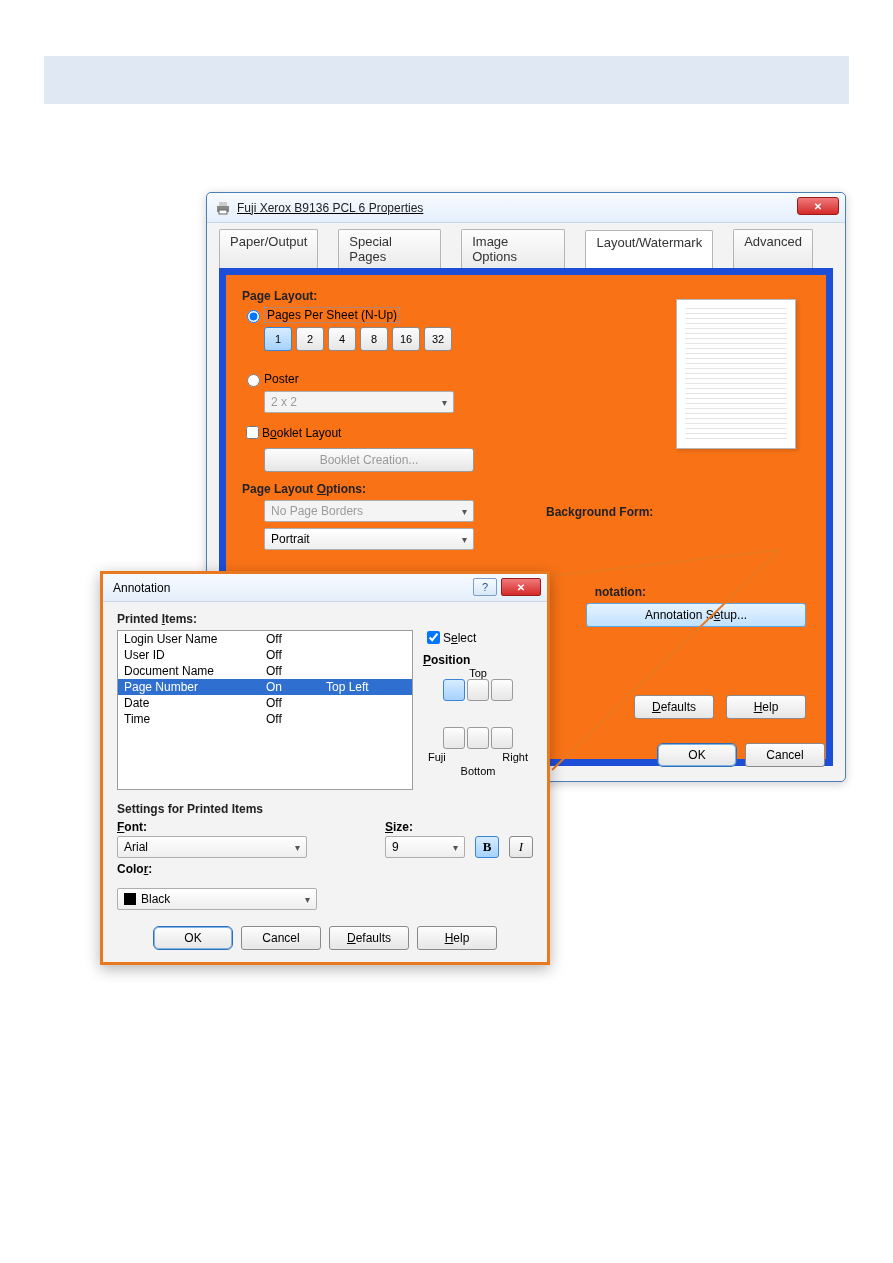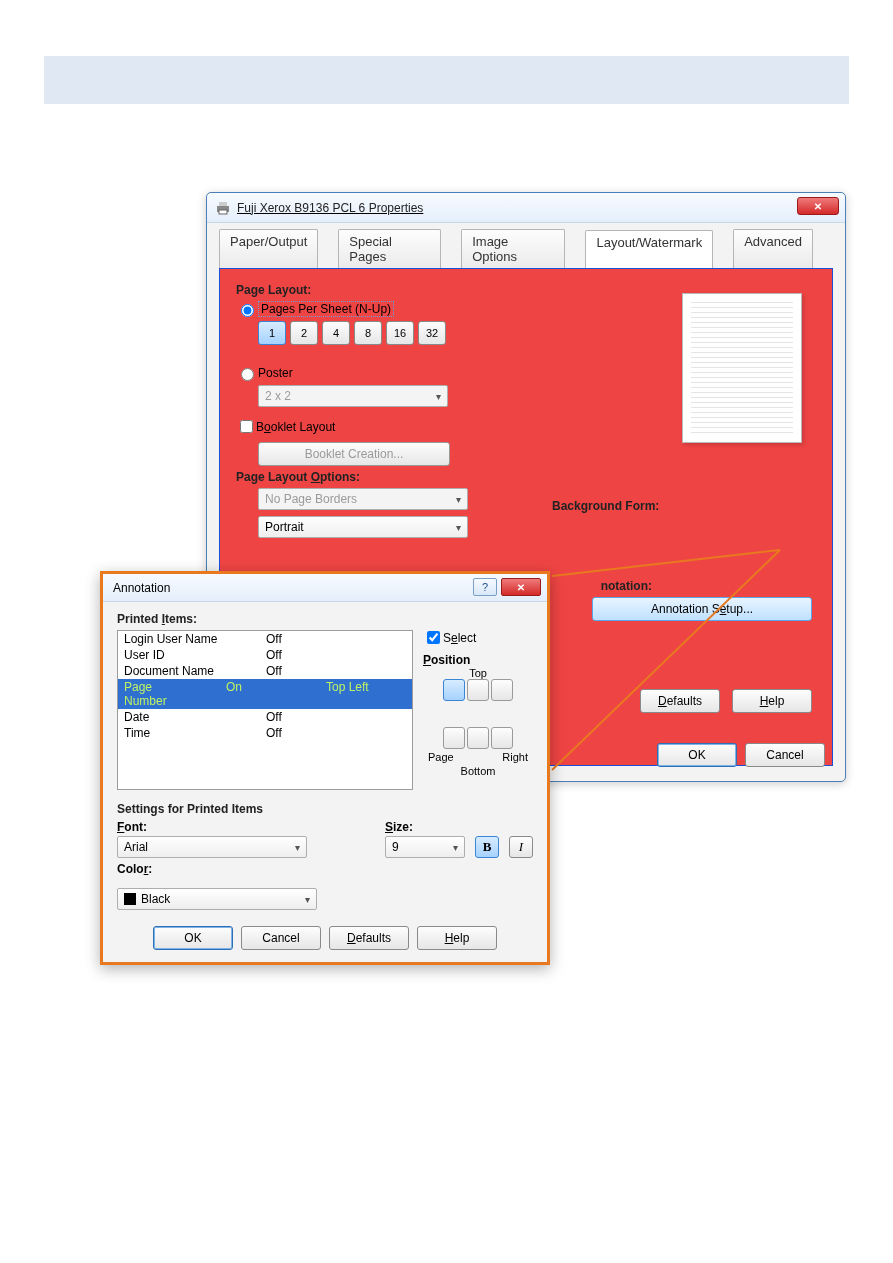--- a/index.html
+++ b/index.html
@@ -7,54 +7,54 @@
   .header-bar { position: absolute; top: 56px; left: 44px; width: 805px; height: 48px; background: #dfe8f3; }
   .watermark { position:absolute; top:350px; left:150px; font-size:70px; color:rgba(60,120,230,0.25); transform:rotate(-38deg); pointer-events:none; font-weight:400; letter-spacing:2px;}
   .properties-window { position: absolute; top: 192px; left: 206px; width: 640px; height: 590px; background: #f3f3f3; border: 1px solid #4a7fb8; border-radius: 5px; box-shadow: 0 2px 10px rgba(0,0,0,.2); }
   .titlebar { height: 30px; background: linear-gradient(#f7fbff,#e4eefb); border-bottom: 1px solid #c8d6e6; display:flex; align-items:center; padding:0 8px; border-radius:5px 5px 0 0; position:relative;text-decoration:underline;}
   .titlebar .print-icon { width:16px; height:16px; margin-right:6px; }
   .titlebar .title { font-size:12px; color:#222; }
   .close-btn { position:absolute; right:6px; top:4px; width:42px; height:18px; background:linear-gradient(#f07a7a,#d42a2a); border:1px solid #9a1a1a; border-radius:3px; display:flex; align-items:center; justify-content:center; color:#fff; font-size:10px; font-weight:bold;}
   .tabstrip { display:flex; padding: 6px 12px 0 12px; background:#f3f3f3; }
   .tab { padding:4px 10px; font-size:13px; border:1px solid #b5b5b5; border-bottom:none; background:linear-gradient(#fdfdfd,#ebebeb); margin-right:20px; border-radius:2px 2px 0 0; color:#333; cursor:pointer;}
   .tab.active { background:#fff; border-bottom:1px solid #fff; position:relative; top:1px;}
-  .tabcontent { background:#ef4444; margin:0 12px 12px 12px; border:1px solid #1d4ed8; height:498px; padding:14px 16px; position:relative;}
+  .tabcontent { background:#f97316; margin:0 12px 12px 12px; border:7px solid #1d4ed8; height:498px; padding:14px 16px; position:relative;}
   .section-title { font-size:12px; font-weight:bold; color:#222; margin-bottom:4px; }
   .radio-row { display:flex; align-items:center; font-size:12px; margin:2px 0;}
   .radio-row input { margin-right:4px;}
   .dotted { border:1px dotted #6e9bd4; padding:0 2px;}
   .nup-row { display:flex; gap:4px; margin:4px 0 14px 22px;}
   .nup-btn { width:28px; height:24px; border:1px solid #8a8a8a; border-radius:3px; background:linear-gradient(#fdfdfd,#e6e6e6); font-size:11px; display:flex; align-items:center; justify-content:center; cursor:pointer;}
   .nup-btn.selected { background:linear-gradient(#d7ecff,#a6d2ff); border-color:#3a86d4;}
   .combo { height:22px; border:1px solid #aeaeae; background:linear-gradient(#fff,#eee); font-size:12px; padding:0 28px 0 6px; display:flex; align-items:center; position:relative; border-radius:2px;}
   .combo.disabled { color:#9a9a9a; background:#f4f4f4;}
   .combo::after { content:"▾"; position:absolute; right:6px; font-size:10px; color:#555;}
   .checkbox-row { display:flex; align-items:center; font-size:12px; margin:6px 0;}
   .wide-btn { height:24px; border:1px solid #9a9a9a; border-radius:3px; background:linear-gradient(#fdfdfd,#e6e6e6); font-size:12px; display:flex; align-items:center; justify-content:center; cursor:pointer;}
   .wide-btn.disabled { color:#9a9a9a;}
   .wide-btn.highlight { background:linear-gradient(#e8f4ff,#bfe1ff); border-color:#5aa7e8;}
   .preview-thumb { position:absolute; top:24px; right:30px; width:120px; height:150px; background:#fff; border:1px solid #b8b8b8; box-shadow:2px 2px 4px rgba(0,0,0,.15); padding:8px;}
   .preview-thumb .lines { height:100%; background: repeating-linear-gradient(#e4e4e4 0, #e4e4e4 1px, transparent 1px, transparent 5px);}
   .right-section { position:absolute; right:20px; width:260px; }
   .std-btn { width:80px; height:24px; border:1px solid #8a8a8a; border-radius:3px; background:linear-gradient(#fdfdfd,#e6e6e6); font-size:12px; display:flex; align-items:center; justify-content:center; cursor:pointer;}
-  .std-btn.primary { border-color:#2f6fb6; box-shadow:0 0 0 1px #7fb4e8 inset;}
+  .std-btn.primary { border-color:#2f6fb6; box-shadow:0 0 0 1px #7fb4e8 inset;border-radius:6px;}
   .bottom-row { position:absolute; bottom:14px; right:20px; display:flex; gap:8px;}
   .mid-btn-row { display:flex; gap:12px; justify-content:flex-end;}
 
   
   .annotation-window { position:absolute; top:571px; left:100px; width:450px; background:#f3f3f3; border:3px solid #e9791f; box-shadow:0 4px 14px rgba(0,0,0,.3);}
   .annotation-titlebar { height:28px; background:linear-gradient(#f7fbff,#e4eefb); border-bottom:1px solid #c8d6e6; display:flex; align-items:center; padding:0 10px; position:relative;}
   .annotation-titlebar .title{font-size:12px;}
   .ann-help-btn{ position:absolute; right:50px; top:4px; width:24px; height:18px; background:linear-gradient(#f6faff,#d8e8f8); border:1px solid #7a9ec4; border-radius:2px; display:flex; align-items:center; justify-content:center; font-size:11px; color:#25518a;}
   .ann-close-btn{ position:absolute; right:6px; top:4px; width:40px; height:18px; background:linear-gradient(#f07a7a,#d42a2a); border:1px solid #9a1a1a; border-radius:2px; display:flex; align-items:center; justify-content:center; color:#fff; font-size:10px; font-weight:bold;}
   .ann-body { padding:10px 14px 12px 14px;}
   .items-area { display:flex; gap:10px;}
   .items-list { flex:1; height:160px; border:1px solid #9c9c9c; background:#fff; font-size:12px; overflow:hidden;}
   .items-list .row{display:flex; padding:1px 6px;}
-  .items-list .row.sel{ background:#2f6fcf; color:#bef264;gap:40px;}
+  .items-list .row.sel{ background:#2f6fcf; color:#ffffff;}
   .items-list .c1{flex:1.3;} .items-list .c2{width:60px;} .items-list .c3{width:80px;}
   .pos-panel { width:110px; font-size:12px;}
   .pos-grid-wrap{display:flex; flex-direction:column; align-items:center; gap:0;}
   .pos-grid{display:grid; grid-template-columns:repeat(3,22px); grid-template-rows:repeat(3,22px); gap:2px; justify-content:center;}
   .pos-cell{ border:1px solid #9a9a9a; border-radius:3px; background:linear-gradient(#fdfdfd,#e6e6e6);}
   .pos-cell.hidden{visibility:hidden;}
   .pos-cell.sel{ background:linear-gradient(#d7ecff,#a6d2ff); border-color:#3a86d4;}
   .pos-lr{display:flex; justify-content:space-between; width:100px; font-size:11px; margin:2px 0;}
   .settings-area{ margin-top:12px;}
   .settings-row{ display:flex; gap:10px; align-items:flex-end; margin:4px 0;}
@@ -120,21 +120,21 @@
       <span>Poster</span>
     </div>
     <div class="combo disabled" style="width:190px; margin:4px 0 10px 22px;">
       <span>2 x 2</span>
     </div>
 
     <div class="checkbox-row">
       <input type="checkbox" style="">
       <span>B<span class="u">o</span>oklet Layout</span>
     </div>
-    <div class="wide-btn disabled" style="width:192px; margin:2px 0 4px 22px;">Booklet Creation...</div>
+    <div class="wide-btn disabled" style="width:210px; margin:2px 0 10px 22px;">Booklet Creation...</div>
 
     <div class="section-title">Page Layout <span class="u">O</span>ptions:</div>
     <div class="combo disabled" style="width:210px; margin:4px 0 6px 22px;">
         <span>No Page Borders</span>
       </div>
     <div class="combo" style="width:210px; margin:0 0 0 22px;">
         <span>Portrait</span>
       </div>
 
     <div class="preview-thumb">
@@ -222,21 +222,21 @@
             <div class="pos-cell"></div>
             <div class="pos-cell"></div>
             <div class="pos-cell hidden"></div>
               <div class="pos-cell hidden"></div>
               <div class="pos-cell hidden"></div>
             <div class="pos-cell"></div>
             <div class="pos-cell"></div>
             <div class="pos-cell"></div>
           </div>
           <div class="pos-lr">
-              <span>Page</span>
+              <span>Fuji</span>
               <span>Right</span>
             </div>
           <div style="font-size:11px">Bottom</div>
         </div>
       </div>
     </div>
 
     <div class="settings-area">
       <div class="section-title">Settings for Printed Items</div>
       <div class="settings-row">

